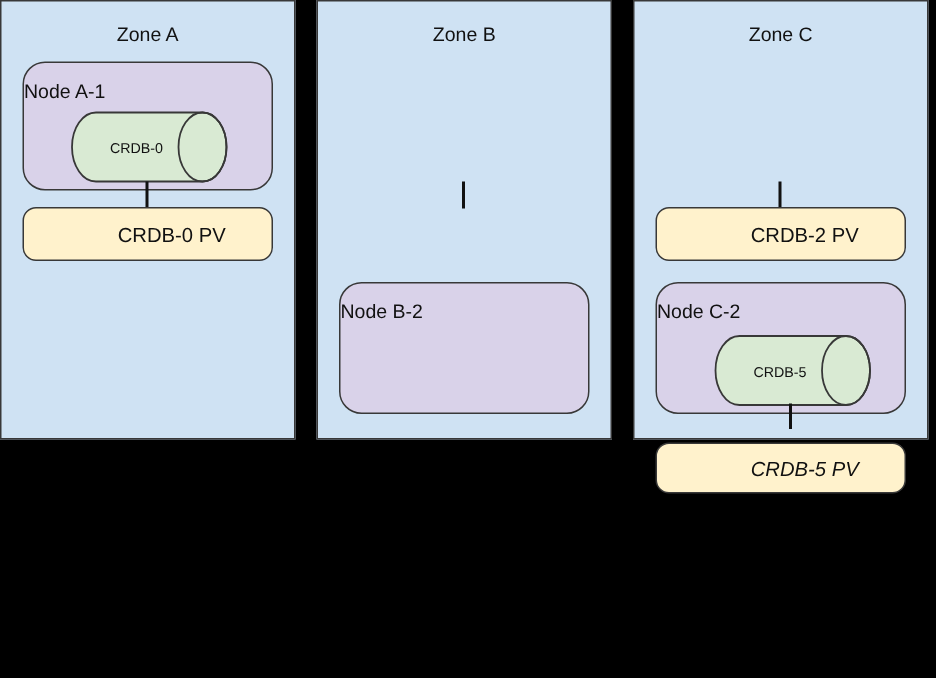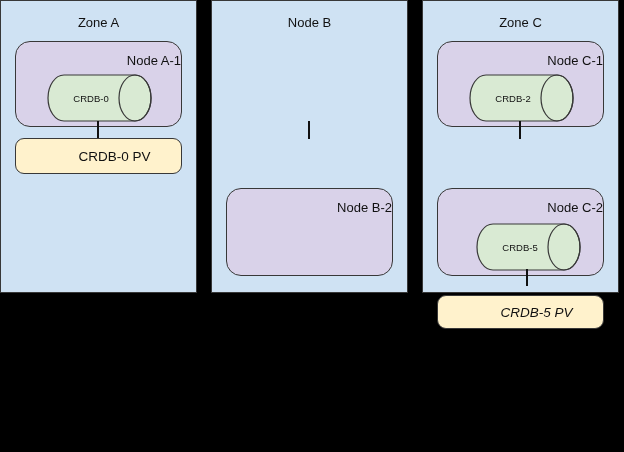--- a/index.html
+++ b/index.html
@@ -36,21 +36,21 @@
   .node{
     position:absolute;left:14px;width:167px;
     background:var(--node-fill);
     border:1.4px solid var(--shape-border);
     border-radius:15px;
   }
   .node-1{top:40px;height:86px;}
   .node-2{top:187px;height:88px;}
   .node-title{
     position:absolute;top:11px;left:0;width:100%;
-    text-align:right;font-size:13px;color:var(--text);
+    text-align:left;font-size:13px;color:var(--text);
   }
   .cylinder{position:absolute;display:block;}
   .cyl-n1{left:30px;top:32px;}
   .cyl-n2{left:37px;top:34px;}
   .cylinder path{fill:var(--cylinder-fill);stroke:var(--shape-border);stroke-width:1.2;}
   .cylinder ellipse{fill:none;stroke:var(--shape-border);stroke-width:1.2;}
   .cylinder text{
     font-family:"Liberation Sans", sans-serif;font-size:9.5px;fill:var(--text);
     text-anchor:middle;
   }
@@ -83,38 +83,31 @@
         <path d="M 89 1 L 18 1 A 16 23 0 0 0 18 47 L 89 47 A 16 23 0 0 0 89 1 Z"></path>
         <ellipse cx="89" cy="24" rx="16" ry="23"></ellipse>
         <text x="45" y="28">CRDB-0</text>
       </svg>
     </div>
     <div class="connector conn-1"></div>
     <div class="pv pv-1">CRDB-0 PV</div>
   </div>
 
   <div class="zone zone-b">
-    <div class="zone-title">Node B</div>
+    <div class="zone-title">Zone B</div>
     <div class="connector conn-1"></div>
     <div class="node node-2">
       <div class="node-title">Node B-2</div>
     </div>
   </div>
 
   <div class="zone zone-c">
     <div class="zone-title">Zone C</div>
-    <div class="node node-1">
-      <div class="node-title">Node C-1</div>
-      <svg class="cylinder cyl-n1" width="106" height="48" viewBox="0 0 106 48">
-        <path d="M 89 1 L 18 1 A 16 23 0 0 0 18 47 L 89 47 A 16 23 0 0 0 89 1 Z"></path>
-        <ellipse cx="89" cy="24" rx="16" ry="23"></ellipse>
-        <text x="45" y="28">CRDB-2</text>
-      </svg>
-    </div>
     <div class="connector conn-1"></div>
+    <div class="pv pv-1">CRDB-2 PV</div>
 
     <div class="node node-2">
       <div class="node-title">Node C-2</div>
       <svg class="cylinder cyl-n2" width="106" height="48" viewBox="0 0 106 48">
         <path d="M 89 1 L 18 1 A 16 23 0 0 0 18 47 L 89 47 A 16 23 0 0 0 89 1 Z"></path>
         <ellipse cx="89" cy="24" rx="16" ry="23"></ellipse>
         <text x="45" y="28">CRDB-5</text>
       </svg>
     </div>
     <div class="connector conn-2"></div>

